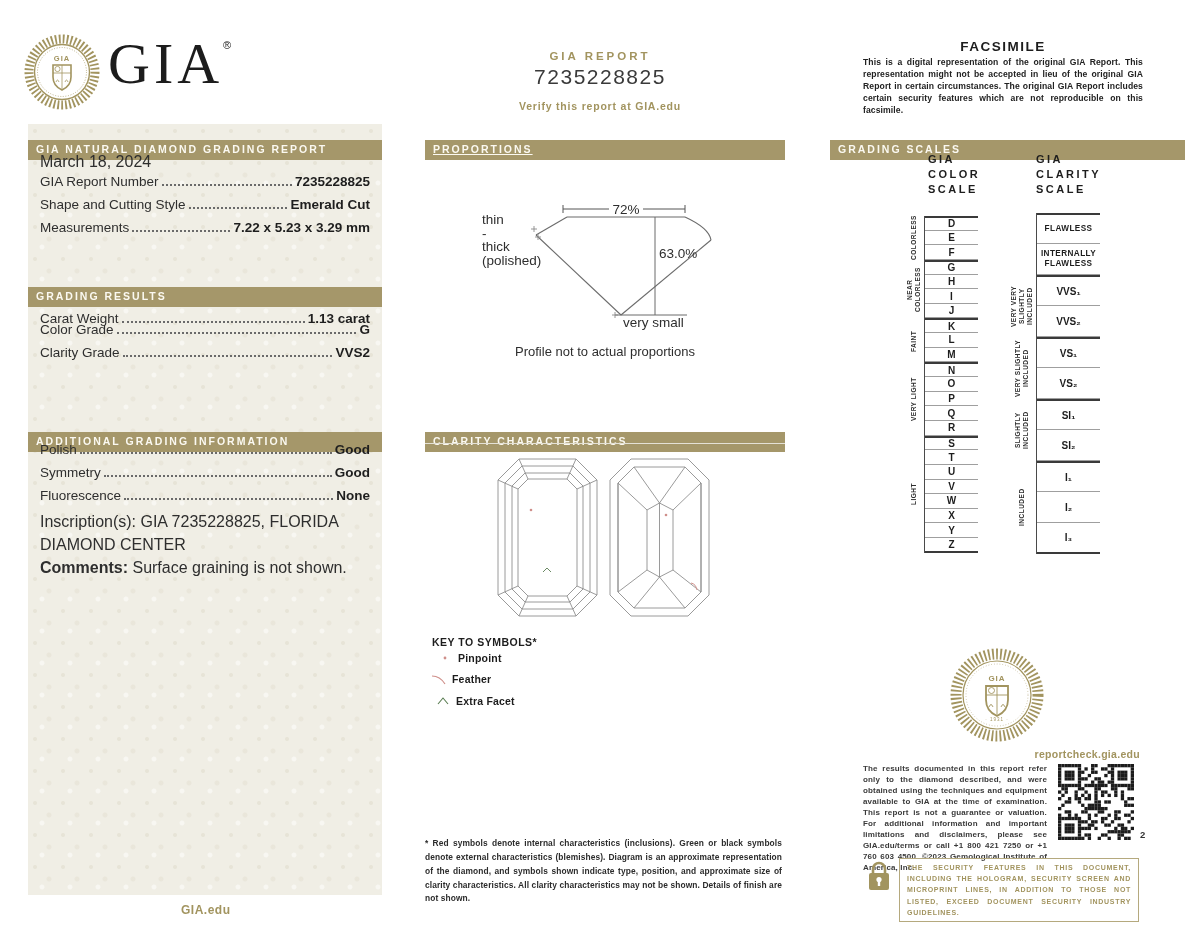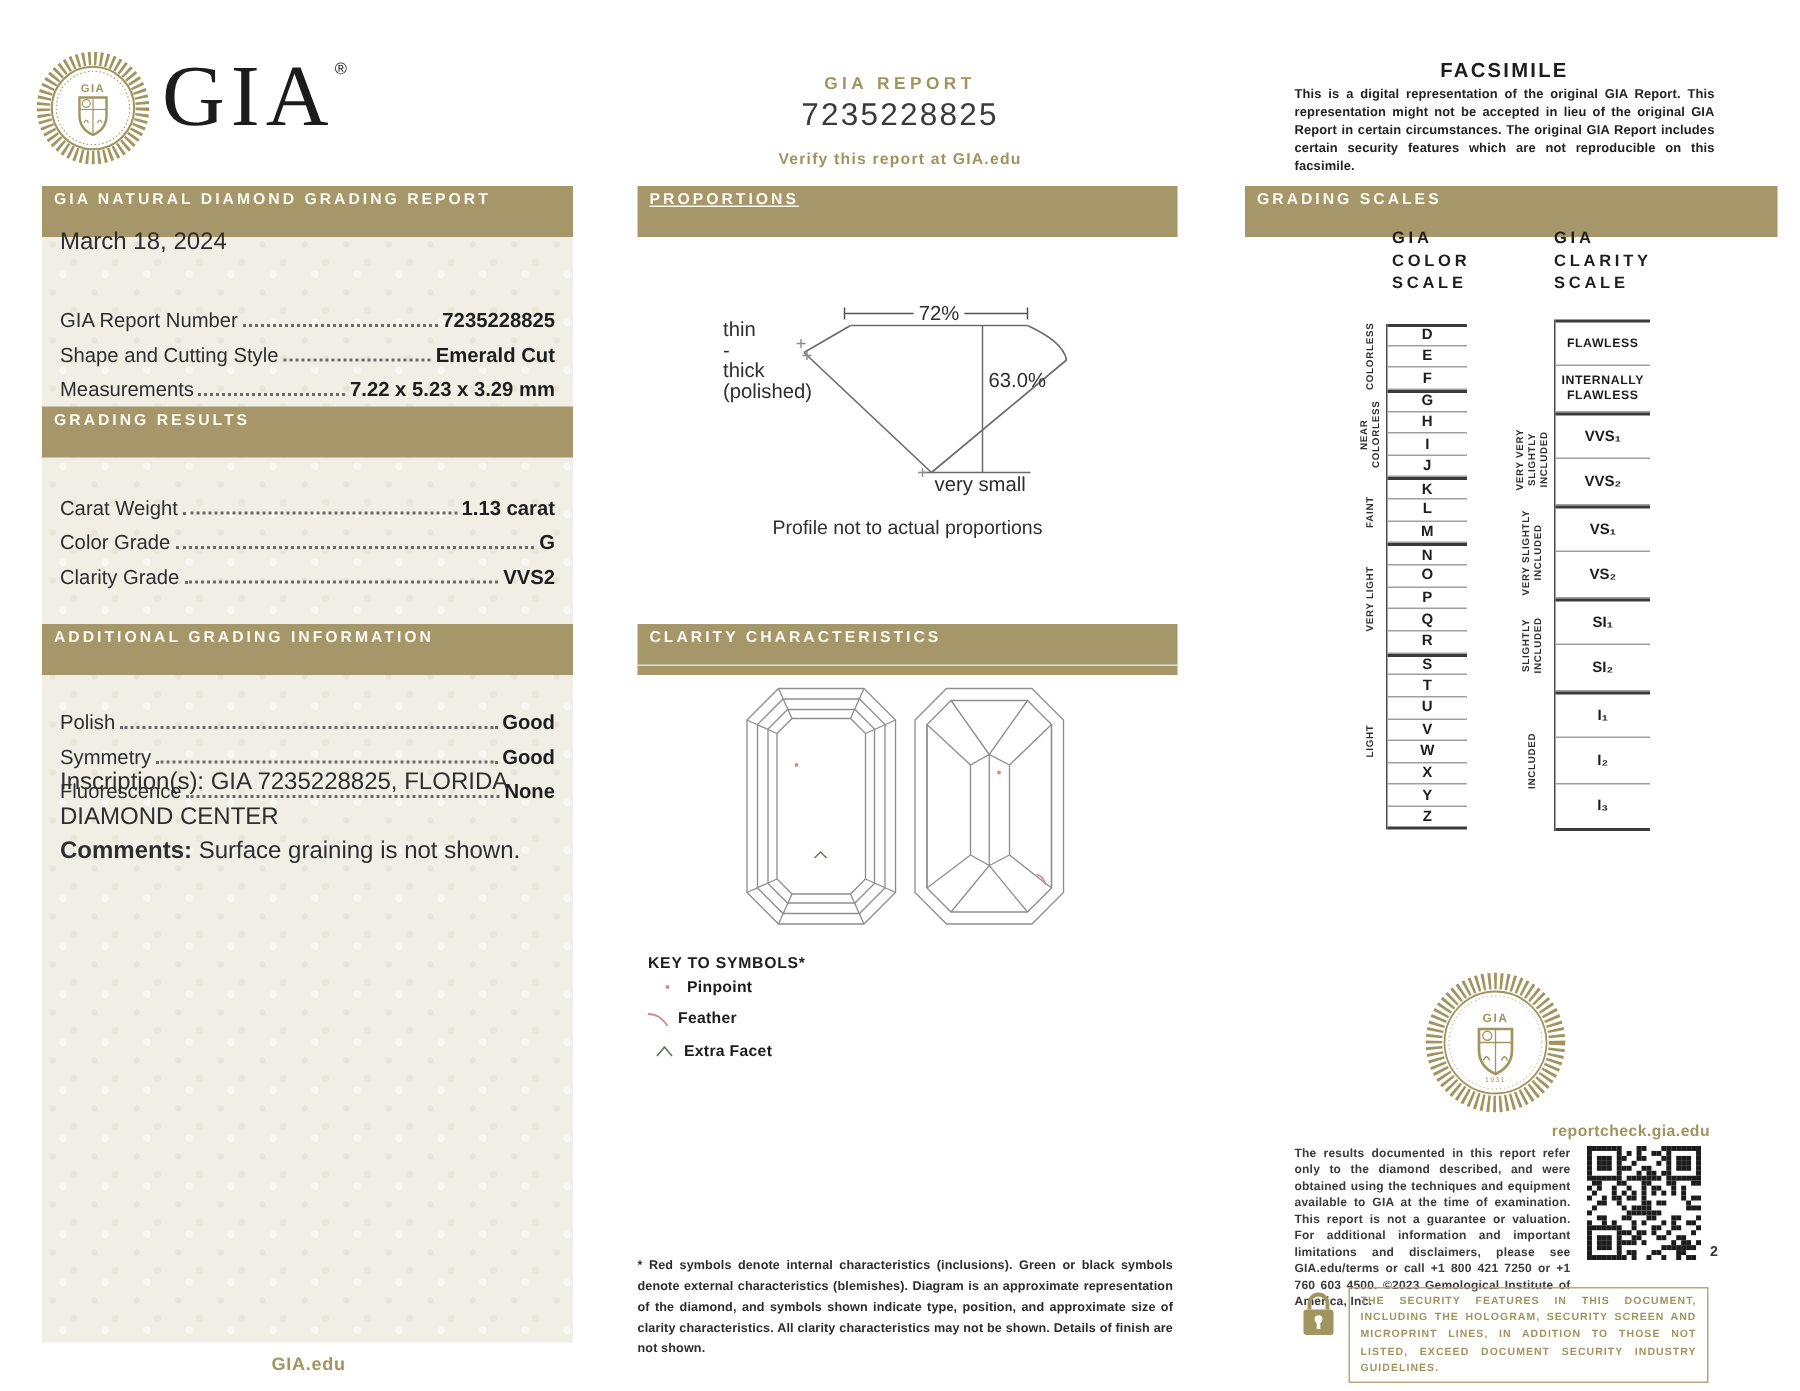--- a/index.html
+++ b/index.html
@@ -16,36 +16,36 @@
   #logo-reg { font-size:11px; vertical-align:34px; color:#1c1c1c; }
   #report-label { font-size:11.5px; letter-spacing:3px; font-weight:bold; color:#a2945f; text-align:center; }
   #report-number { font-size:21px; letter-spacing:1.5px; color:#3a3a3a; text-align:center; margin-top:3px; }
   #verify-link { font-size:10.5px; letter-spacing:0.8px; font-weight:bold; color:#a2945f; text-align:center; cursor:pointer; }
   #facsimile-title { font-size:13.5px; font-weight:bold; letter-spacing:1.5px; text-align:center; color:#1d1d1d; }
   #facsimile-text { font-size:8.6px; line-height:1.4; color:#222; margin-top:2px; text-align:justify; font-weight:bold; letter-spacing:0.1px; }
 
   
   .bar {
     background:#a5976a; color:#fbf9f1; font-size:10.5px; font-weight:bold;
-    letter-spacing:2px; height:34px; line-height:18px; padding-left:8px;
+    letter-spacing:2px; height:20px; line-height:18px; padding-left:8px;margin-top:16px;
   }
 
   
   #left-panel {
     left:28px; top:124px; width:354px; height:771px;
     background-color:#f0eee5;
     background-image:
       radial-gradient(circle at 7px 7px, rgba(190,180,150,0.18) 0 1.5px, transparent 2.5px),
       radial-gradient(circle at 21px 19px, rgba(190,180,150,0.13) 0 2px, transparent 3px),
       radial-gradient(circle at 14px 27px, rgba(255,255,255,0.5) 0 2px, transparent 3px);
     background-size:28px 32px;
   }
   #left-panel .bar { position:absolute; left:0; width:354px; }
   .lrow { position:absolute; left:12px; width:330px; display:flex; align-items:flex-end; font-size:13.5px; }
-  .lrow .lbl { white-space:nowrap; color:#2e2e2e;margin-top:32px; }
+  .lrow .lbl { white-space:nowrap; color:#2e2e2e; }
   .lrow .dots { flex:1; border-bottom:2px dotted #6a6a6a; margin:0 3px 3px 3px; min-width:10px; }
   .lrow .val { white-space:nowrap; font-weight:bold; color:#1e1e1e; }
   .ltext { position:absolute; left:12px; width:332px; font-size:16px; line-height:23px; color:#2e2e2e; }
 
   
   #proportions-caption { font-size:13px; color:#2e2e2e; text-align:center; }
   svg text { font-family:"Liberation Sans", sans-serif; }
 
   
   #key-title { font-size:10.5px; font-weight:bold; letter-spacing:0.5px; color:#1d1d1d; }
@@ -133,21 +133,21 @@
       <span class="val">Emerald Cut</span>
     </div>
     <div class="lrow" style="top:96px;">
       <span class="lbl">Measurements</span>
       <span class="dots"></span>
       <span class="val">7.22 x 5.23 x 3.29 mm</span>
     </div>
 
     <div class="bar" style="top:147px;">GRADING RESULTS</div>
 
-    <div class="lrow" style="top:175px;">
+    <div class="lrow" style="top:187px;">
       <span class="lbl">Carat Weight</span>
       <span class="dots"></span>
       <span class="val">1.13 carat</span>
     </div>
     <div class="lrow" style="top:198px;">
       <span class="lbl">Color Grade</span>
       <span class="dots"></span>
       <span class="val">G</span>
     </div>
     <div class="lrow" style="top:221px;">

